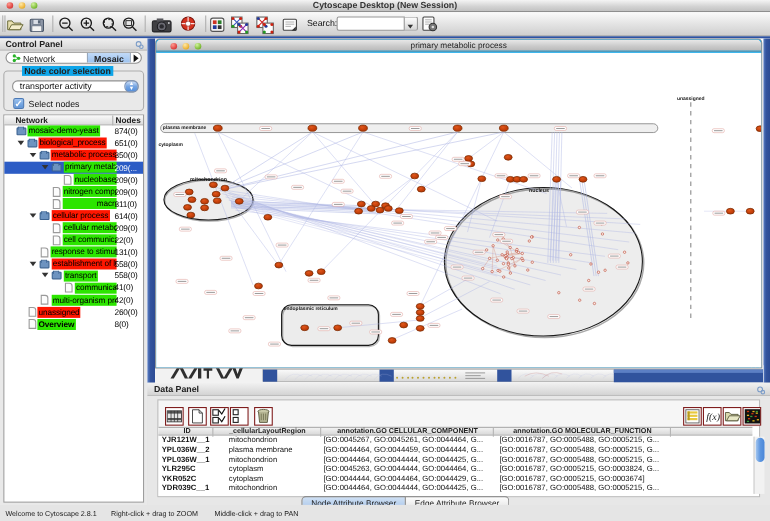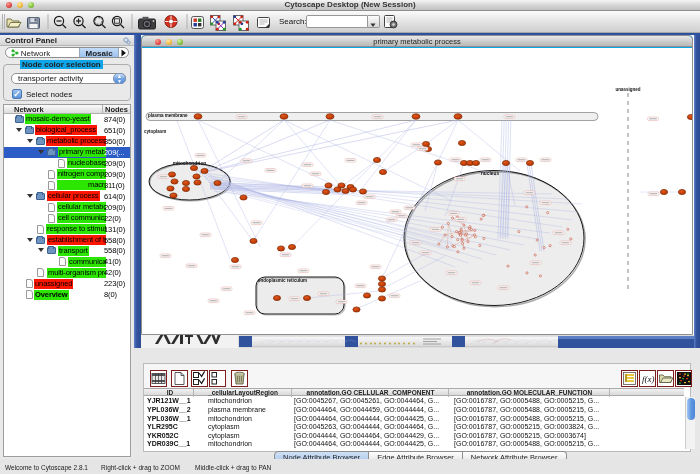--- a/index.html
+++ b/index.html
@@ -323,21 +323,21 @@
             <span class="num" style="">41(0)</span>
           </div>
 <div class="trow" style="top:162.4px;">
             <span class="file" style="left:33px;"></span>
             <span class="lbl g" style="left:43px; max-width:59px; overflow:hidden;">multi-organism pro</span>
             <span class="num" style="">42(0)</span>
           </div>
 <div class="trow" style="top:173.4px;">
             <span class="file" style="left:22px;"></span>
             <span class="lbl r" style="left:30px; max-width:72px; overflow:hidden;">unassigned</span>
-            <span class="num" style="">223(0)</span>
+            <span class="num" style="">260(0)</span>
           </div>
 <div class="trow" style="top:184.3px;">
             <span class="file" style="left:22px;"></span>
             <span class="lbl g" style="left:30px; max-width:72px; overflow:hidden;font-weight:bold;">Overview</span>
             <span class="num" style="">8(0)</span>
           </div>
         </div>
     </div>
   </div>
 
@@ -730,20 +730,27 @@
             <text x="47.5" y="116.5" font-size="4.8" font-weight="bold" font-family="Liberation Sans" fill="#111" text-anchor="middle">mitochondrion</text>
             <text x="348" y="126.5" font-size="4.8" font-weight="bold" font-family="Liberation Sans" fill="#111" text-anchor="middle">nucleus</text>
             <text x="116" y="234.0" font-size="4.5" font-weight="bold" font-family="Liberation Sans" fill="#111">endoplasmic reticulum</text>
             <text x="486" y="43" font-size="4.5" font-weight="bold" font-family="Liberation Sans" fill="#111" text-anchor="middle">unassigned</text>
             <line x1="486" y1="45" x2="486" y2="244" stroke="#8a8a8a" stroke-width="1" stroke-dasharray="4 4"></line>
           </svg></div>
     </div>
   </div>
 
   <div class="abs" id="dpanel">
+    <div class="abs" id="dphead">
+        <div class="t">Data Panel</div>
+      <svg class="abs" style="right:4px; top:3px;" width="8" height="8">
+          <circle cx="3" cy="3" r="2.2" fill="none" stroke="#7b9cc8" stroke-width="1"></circle>
+          <circle cx="5.5" cy="5.5" r="1.6" fill="none" stroke="#7b9cc8" stroke-width="1"></circle>
+        </svg>
+    </div>
     <div class="abs" id="dpinner">
         <div class="dbtn" style="left:5.5px;"><svg width="15" height="15" viewBox="0 0 15 15">
             <rect x="1" y="2.5" width="13" height="10" fill="#e8e8e8" stroke="#333" stroke-width="0.8"></rect>
             <rect x="1" y="2.5" width="13" height="2.5" fill="#555"></rect>
             <rect x="1" y="9" width="13" height="2" fill="#555"></rect>
             <path d="M4.5 2.5 v10 M7.5 2.5 v10 M10.5 2.5 v10" stroke="#333" stroke-width="0.7"></path>
           </svg></div>
         <div class="dbtn" style="left:26.8px;"><svg width="15" height="15" viewBox="0 0 15 15">
             <path d="M3 1.5 h6 l3 3 v9 h-9 Z" fill="#fdfdfd" stroke="#333" stroke-width="0.8"></path>
             <path d="M9 1.5 v3 h3" fill="none" stroke="#333" stroke-width="0.8"></path>
@@ -848,21 +855,20 @@
           <div style="position:absolute; left:541px; top:9px; width:10px; height:52px; background:#f2f2f2; border-left:1px solid #ccc;">
             <div style="position:absolute; left:1px; top:1px; width:8px; height:22px; border-radius:4px; background:linear-gradient(90deg,#a6c8f0,#5d96e0 50%,#4a86d8);"></div>
           </div>
         </div>
       </div>
   </div>
 
   <div class="abs" id="dtabs">
     <div>Node Attribute Browser</div>
     <div>Edge Attribute Browser</div>
-    <div>Network Attribute Browser</div>
   </div>
 
   <div class="abs" id="statusbar">
     <div class="abs" style="left:5px; top:5px;">Welcome to Cytoscape 2.8.1</div>
     <div class="abs" style="left:101px; top:5px;">Right-click + drag to ZOOM</div>
     <div class="abs" style="left:195px; top:5px;">Middle-click + drag to PAN</div>
   </div>
 </div>
 
 </body></html>

